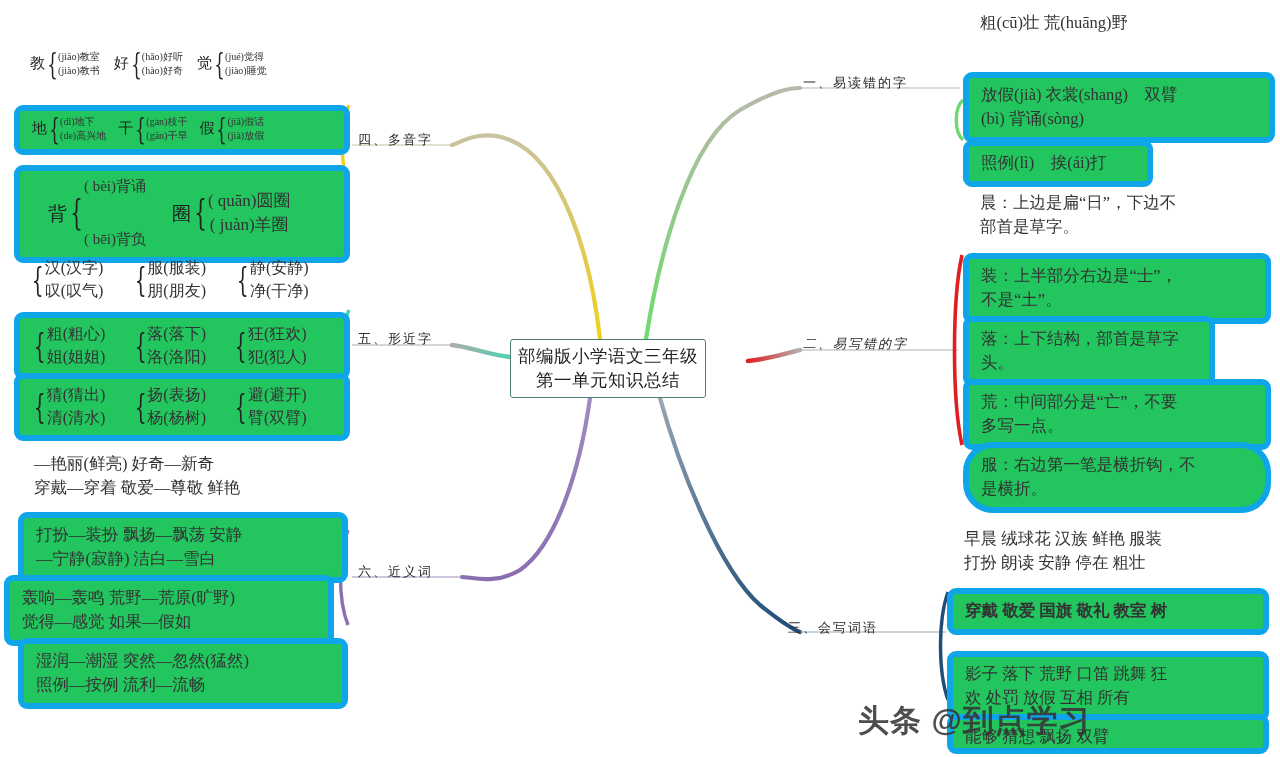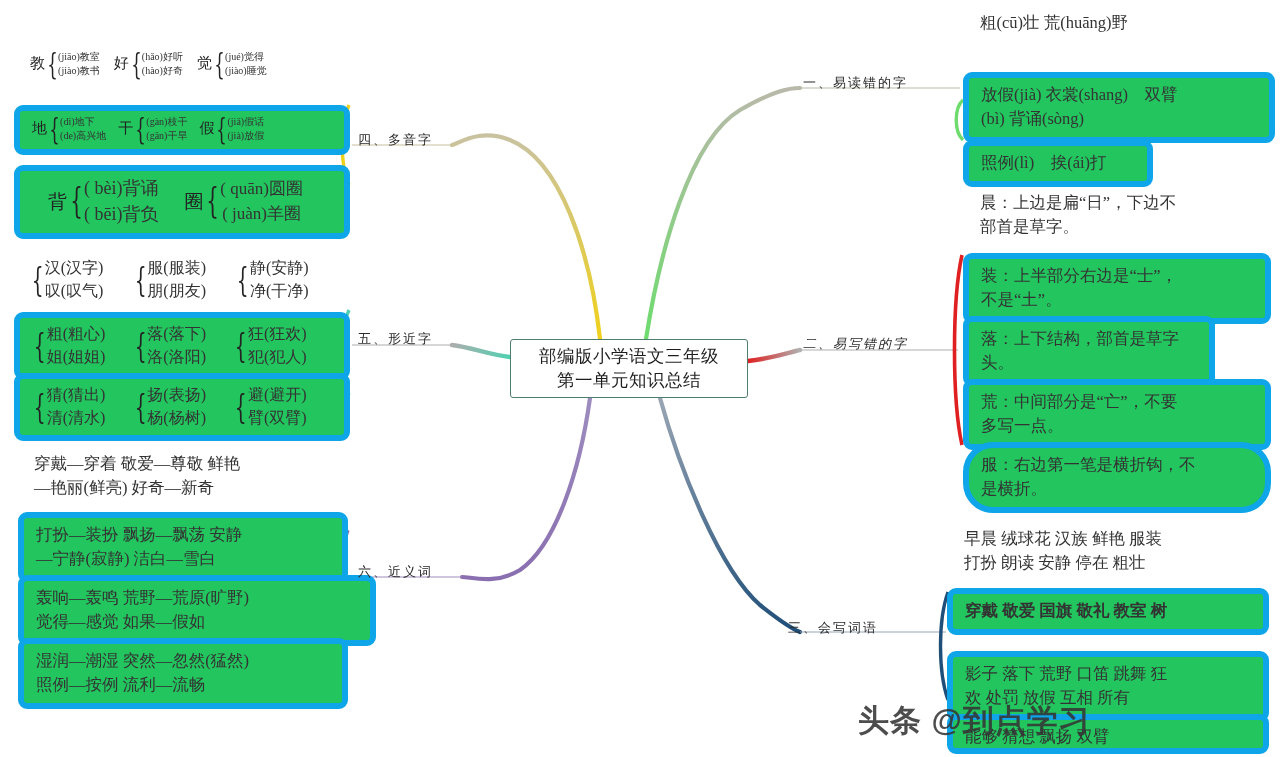--- a/index.html
+++ b/index.html
@@ -8,21 +8,21 @@
     font-family:"Liberation Serif","DejaVu Serif",serif;
     color:#3a3a3a;
   }
   #canvas{position:absolute;inset:0;width:1280px;height:757px;}
   #edges{position:absolute;left:0;top:0;width:1280px;height:757px;pointer-events:none;}
 
   .node{position:absolute;box-sizing:border-box;}
 
   
   #center-node{
-    left:510px;top:339px;width:238px;height:59px;
+    left:510px;top:339px;width:196px;height:59px;
     border:1.4px solid #4e7f6e;border-radius:3px;background:#ffffff;
     display:flex;flex-direction:column;align-items:center;justify-content:center;
     font-size:17.5px;line-height:1.32;letter-spacing:.5px;color:#1d1d1d;
     z-index:6;
   }
 
   
   .branch-label{
     position:absolute;font-size:13px;letter-spacing:2px;color:#2b2b2b;
     white-space:nowrap;z-index:5;background:transparent;
@@ -242,21 +242,21 @@
         </span>
       </div>
     </div>
   </div>
 
   <div class="leafbox" style="left:14px;top:165px;width:336px;padding-top:5px;">
     <div class="poly-row" style="padding-left:16px;">
       <div class="poly-item">
         <span class="poly-head" style="font-size:19px;">背</span>
         <span class="brace" style="font-size:36px;">{</span>
-        <span class="poly-pair" style="font-size:18px;">
+        <span class="poly-pair" style="font-size:15px;gap:32px;">
           <span class="txt-line">( bèi)背诵</span>
           <span class="txt-line">( bēi)背负</span>
         </span>
       </div>
       <div class="poly-item" style="margin-left:26px;">
         <span class="poly-head" style="font-size:19px;">圈</span>
         <span class="brace" style="font-size:36px;">{</span>
         <span class="poly-pair" style="font-size:17px;text-align:center;">
           <span class="txt-line">( quān)圆圈</span>
           <span class="txt-line">( juàn)羊圈</span>
@@ -337,28 +337,28 @@
         <span class="brace" style="font-size:34px;">{</span>
         <span class="sim-pair">
           <span class="txt-line">避(避开)</span>
           <span class="txt-line">臂(双臂)</span>
         </span>
       </div>
     </div>
   </div>
 
   <div class="leafbox plain" style="left:22px;top:447px;width:326px;">
+    <span class="txt-line">—艳丽(鲜亮) 好奇—新奇</span>
     <span class="txt-line">穿戴—穿着 敬爱—尊敬 鲜艳</span>
-    <span class="txt-line">—艳丽(鲜亮) 好奇—新奇</span>
   </div>
   <div class="leafbox" style="left:18px;top:512px;width:330px;">
     <span class="txt-line">打扮—装扮 飘扬—飘荡 安静</span>
     <span class="txt-line">—宁静(寂静) 洁白—雪白</span>
   </div>
-  <div class="leafbox" style="left:18px;top:575px;width:358px;">
+  <div class="leafbox" style="left:4px;top:575px;width:330px;">
     <span class="txt-line">轰响—轰鸣 荒野—荒原(旷野)</span>
     <span class="txt-line">觉得—感觉 如果—假如</span>
   </div>
   <div class="leafbox" style="left:18px;top:638px;width:330px;">
     <span class="txt-line">湿润—潮湿 突然—忽然(猛然)</span>
     <span class="txt-line">照例—按例 流利—流畅</span>
   </div>
 
   <div id="watermark">头条 @到点学习</div>
 

